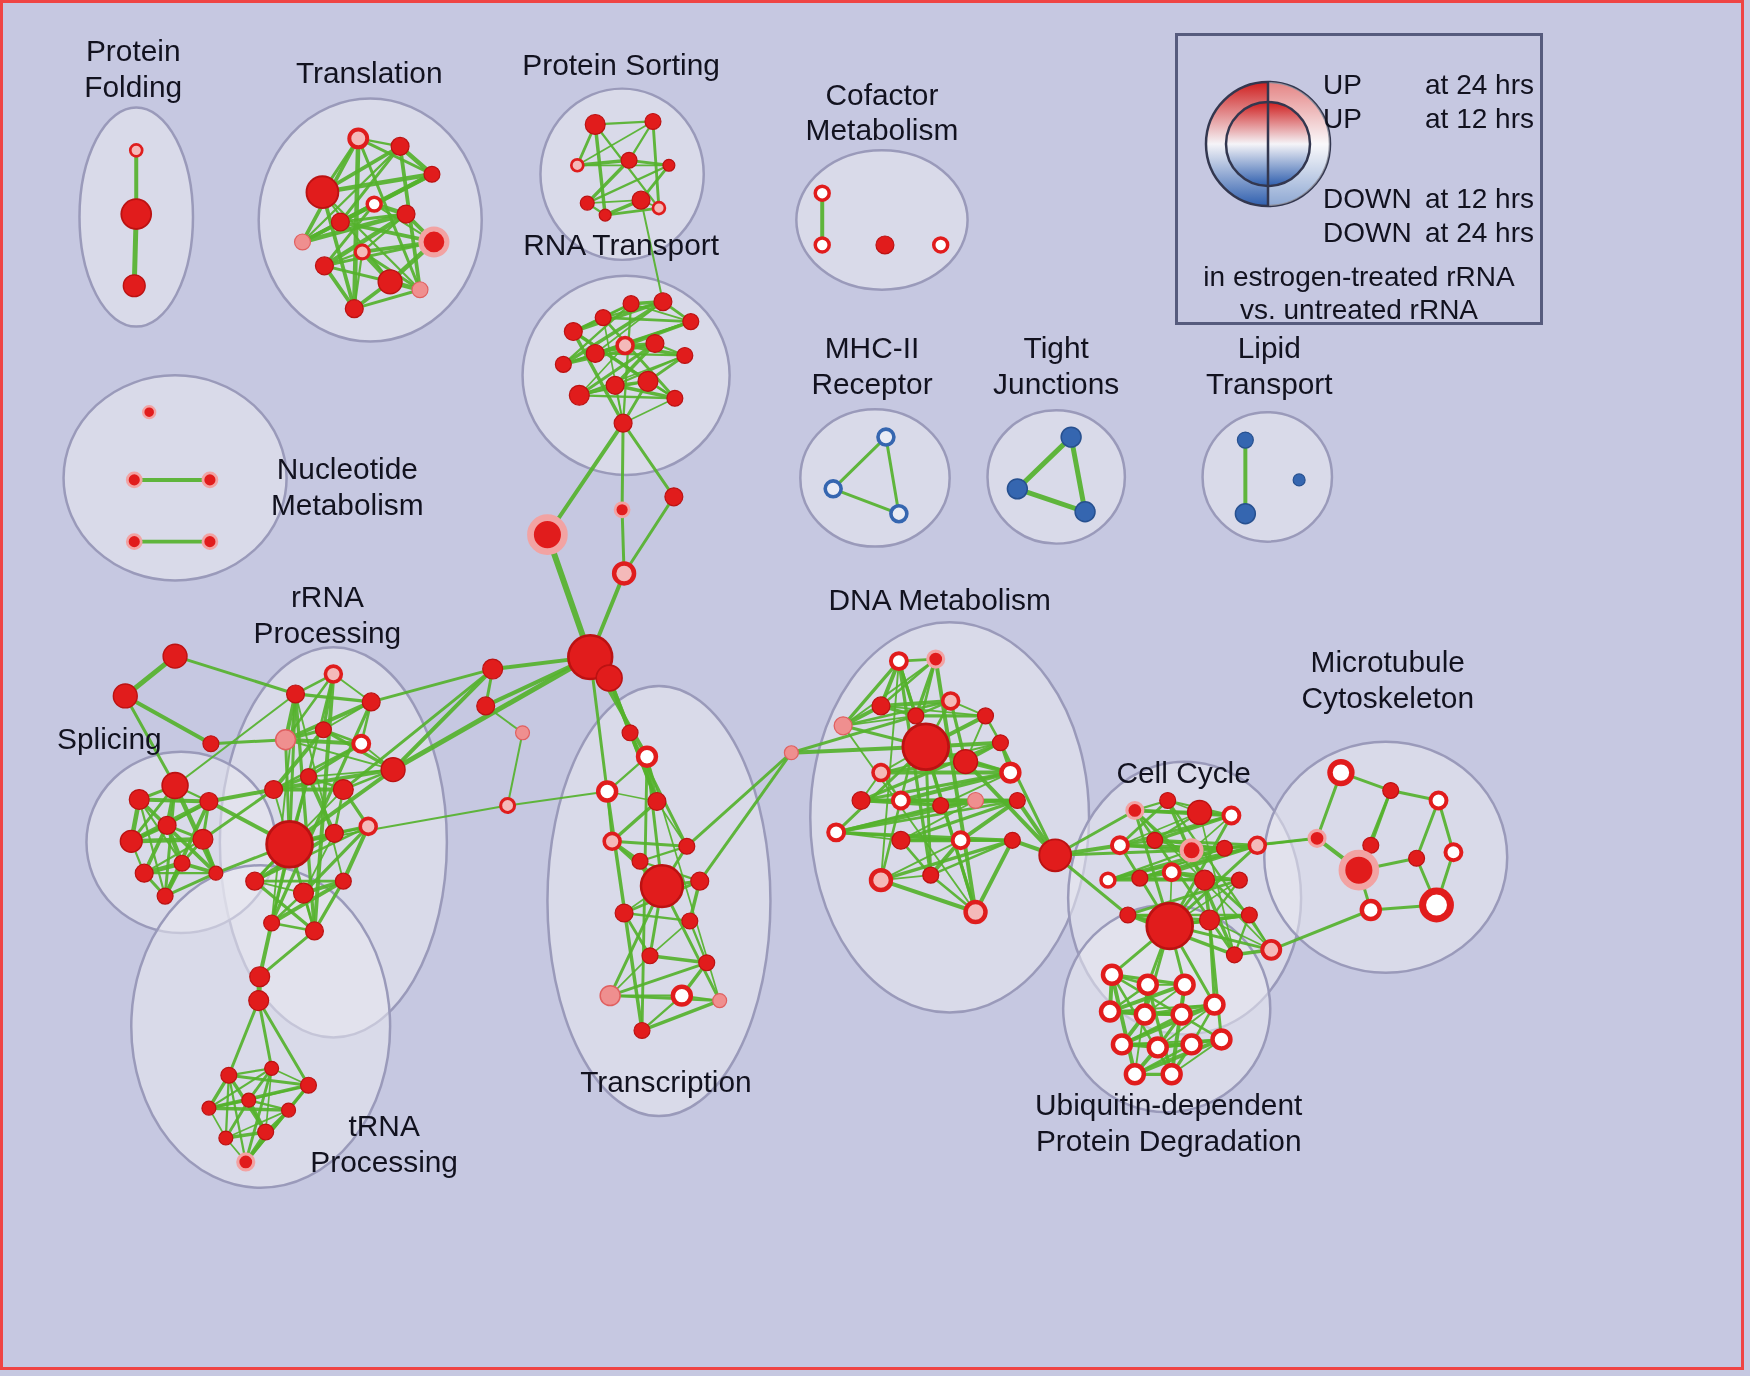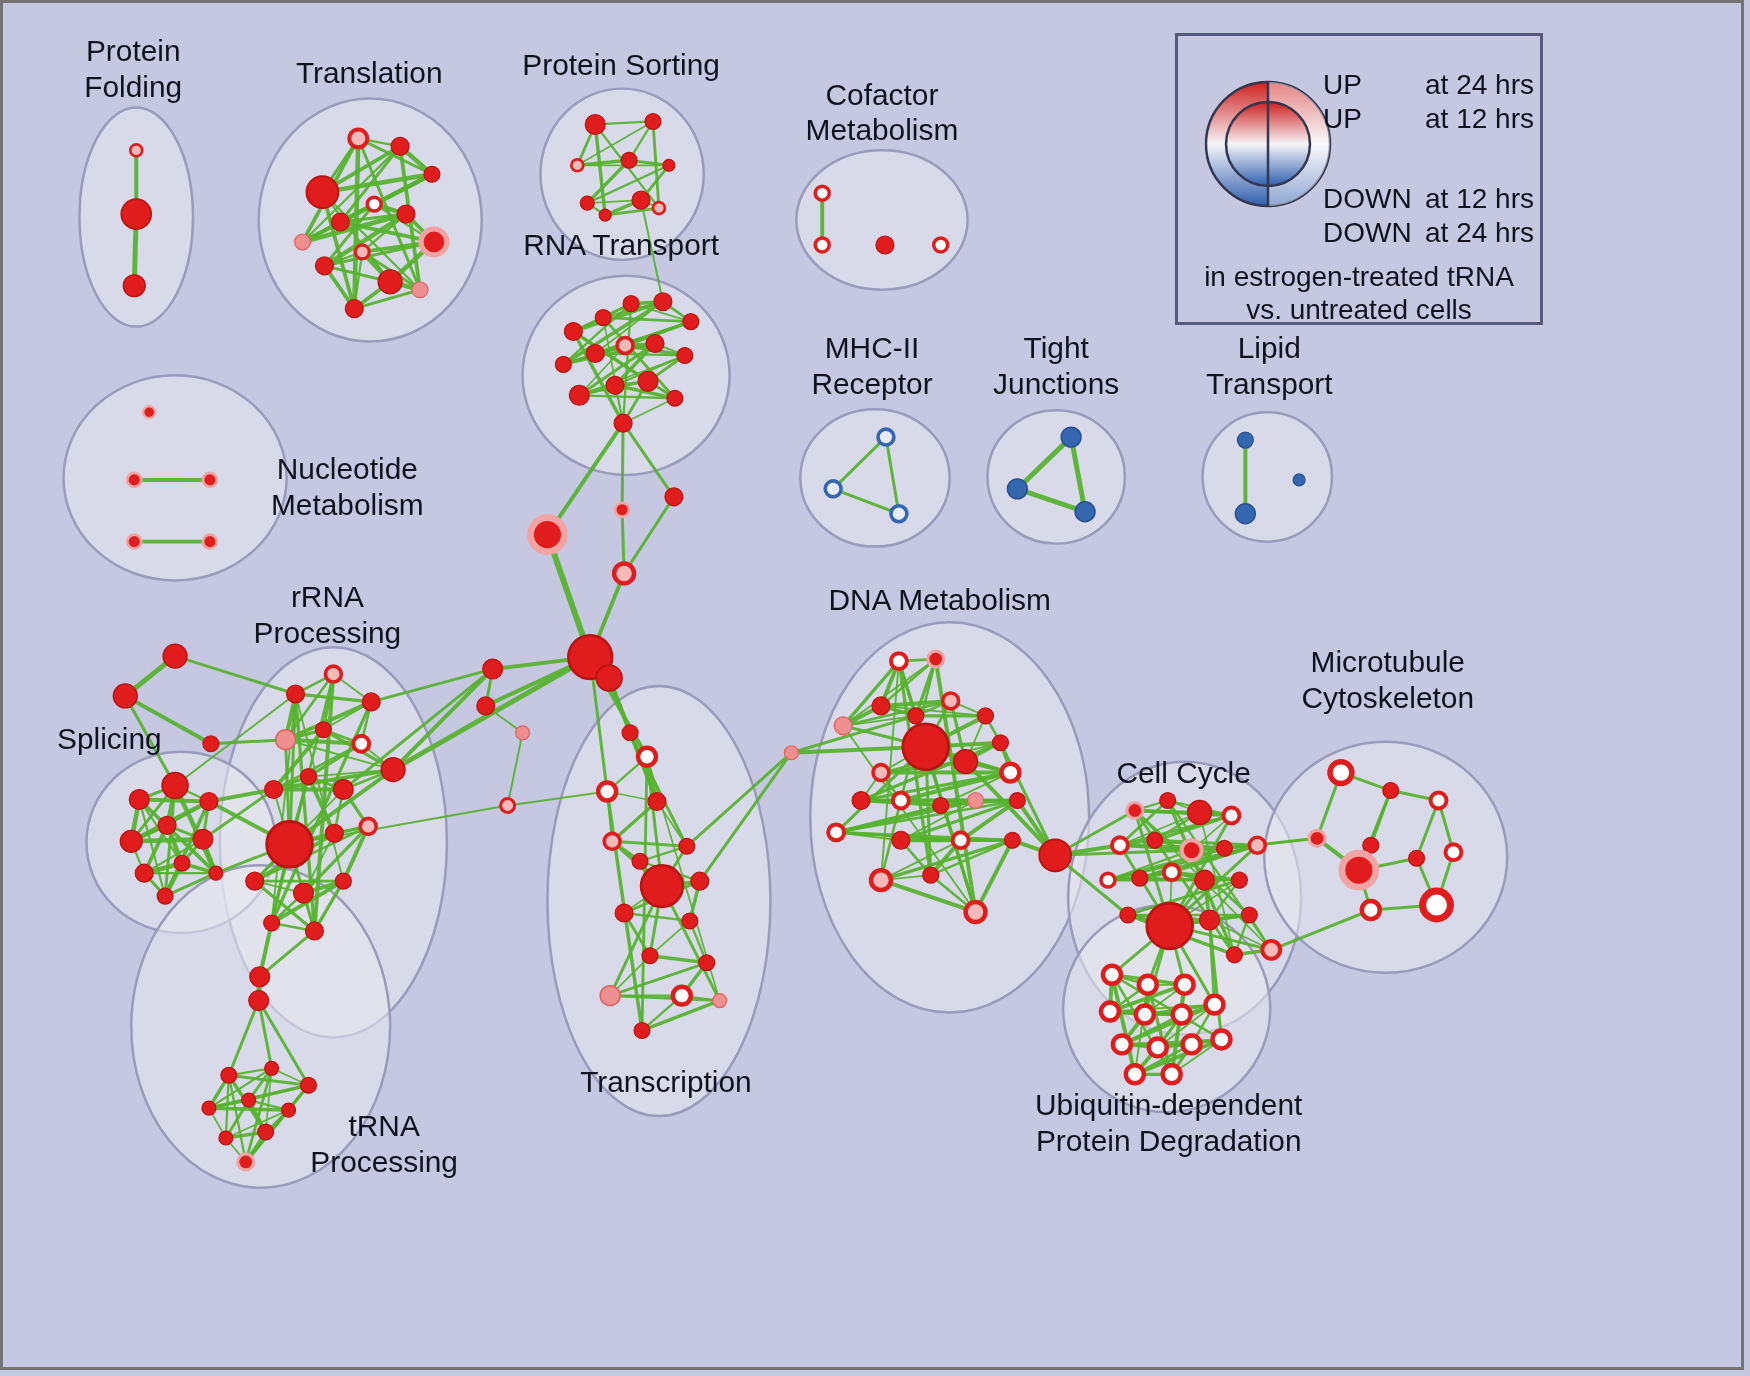--- a/index.html
+++ b/index.html
@@ -6,21 +6,21 @@
   body{
     width:1750px;height:1376px;
     font-family:"Liberation Sans", sans-serif;
     background:#c6c8e1;
     overflow:hidden;
   }
   #figure{
     position:relative;
     width:1744px;height:1370px;
     background:#c6c8e1;
-    border:3px solid #737373;
+    border:3px solid #ef4444;
     box-sizing:border-box;
   }
   #network{position:absolute;left:0;top:0;width:100%;height:100%;}
   .cluster{fill:#e9e9f1;fill-opacity:.55;stroke:#9a9aba;stroke-width:2.5;}
   .edge{stroke:#55b22d;stroke-opacity:.92;stroke-linecap:round;}
   text.cluster-label{font-family:"Liberation Sans",sans-serif;font-size:30px;fill:#12121f;}
   
   #legend{
     position:absolute;left:1172px;top:30px;width:368px;height:292px;
     border:3px solid #565b7d;background:#c6c8e1;box-sizing:border-box;
@@ -848,17 +848,17 @@
     <div class="legend-row" style="top:146px">
       <span class="lvl">DOWN</span>
       <span>at 12 hrs</span>
     </div>
     <div class="legend-row" style="top:180px">
       <span class="lvl">DOWN</span>
       <span>at 24 hrs</span>
     </div>
 
     <div id="legend-caption">
-      <div>in estrogen-treated tRNA</div>
-      <div>vs. untreated cells</div>
+      <div>in estrogen-treated rRNA</div>
+      <div>vs. untreated rRNA</div>
     </div>
   </div>
 </div>
 
 </body></html>

